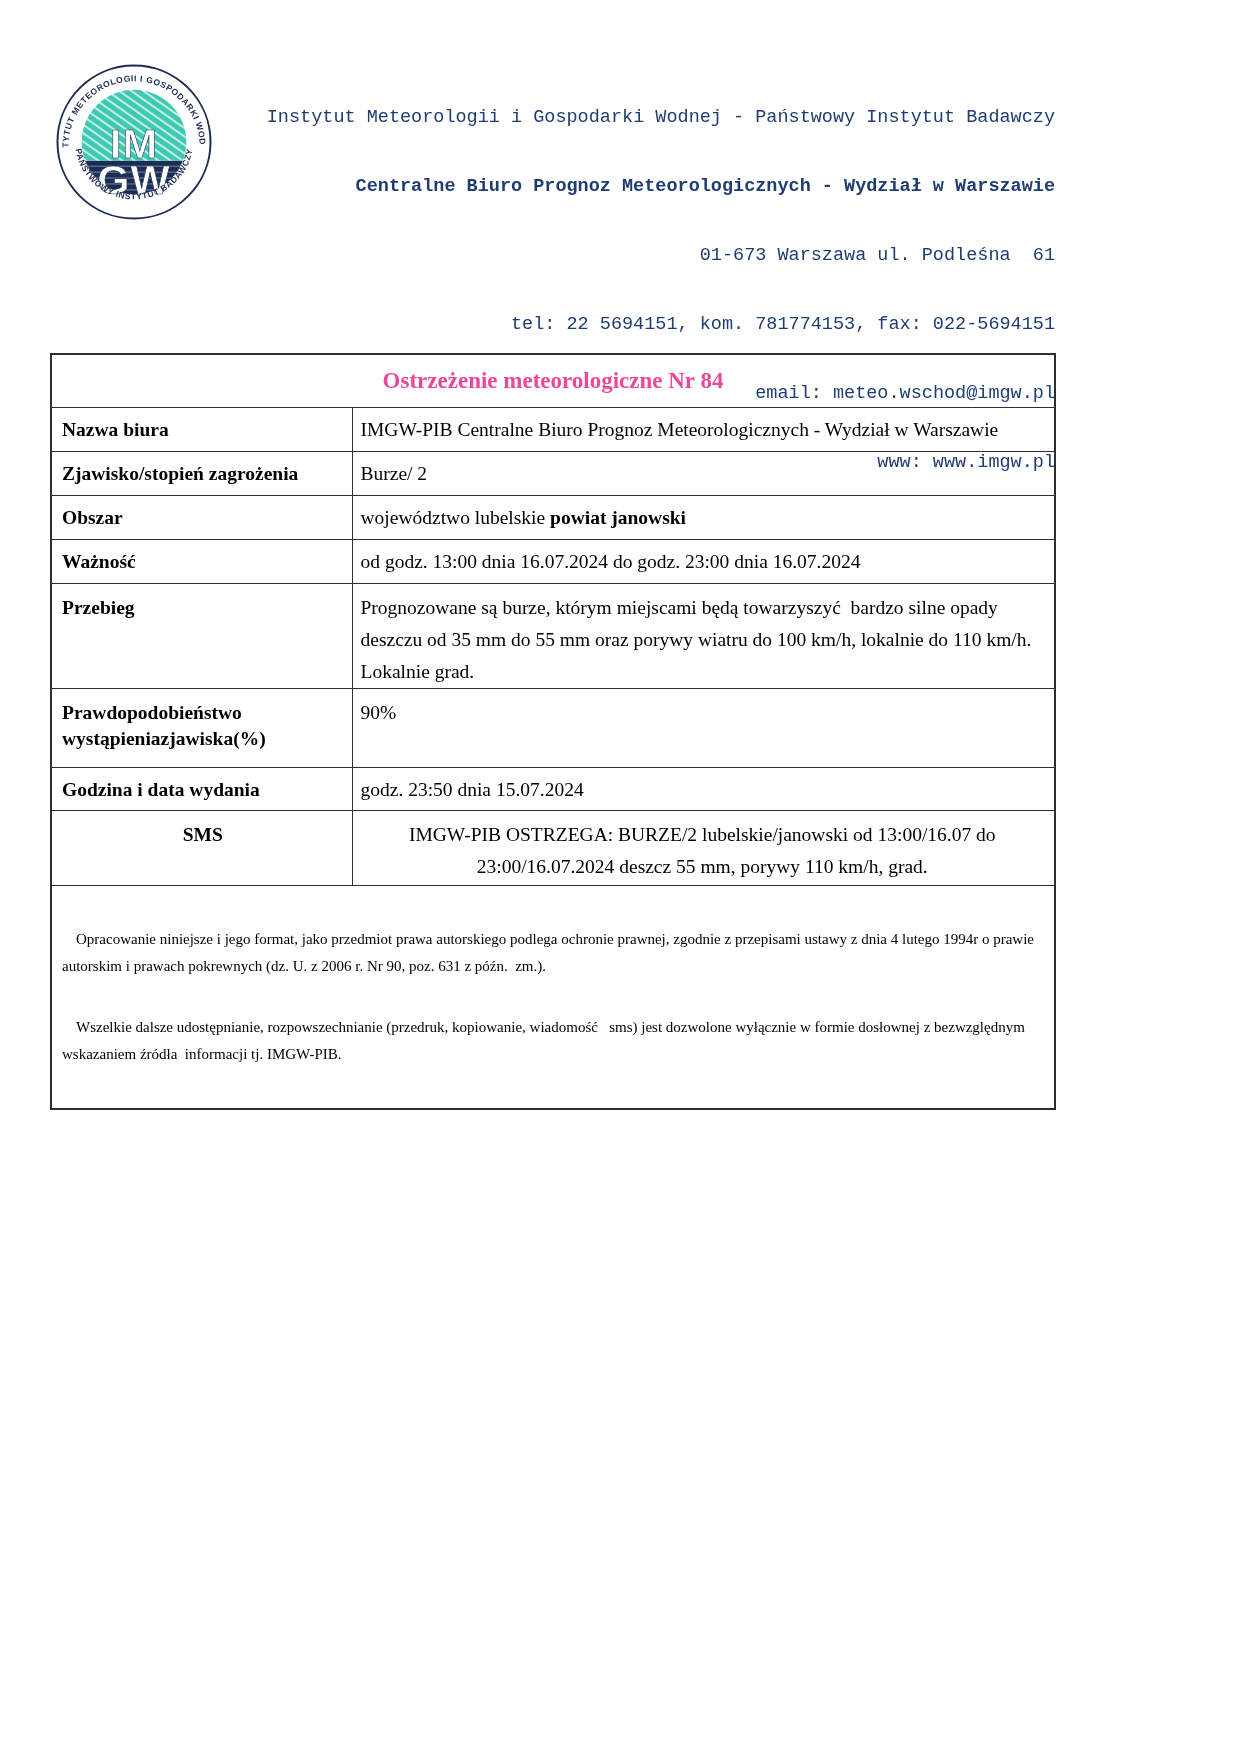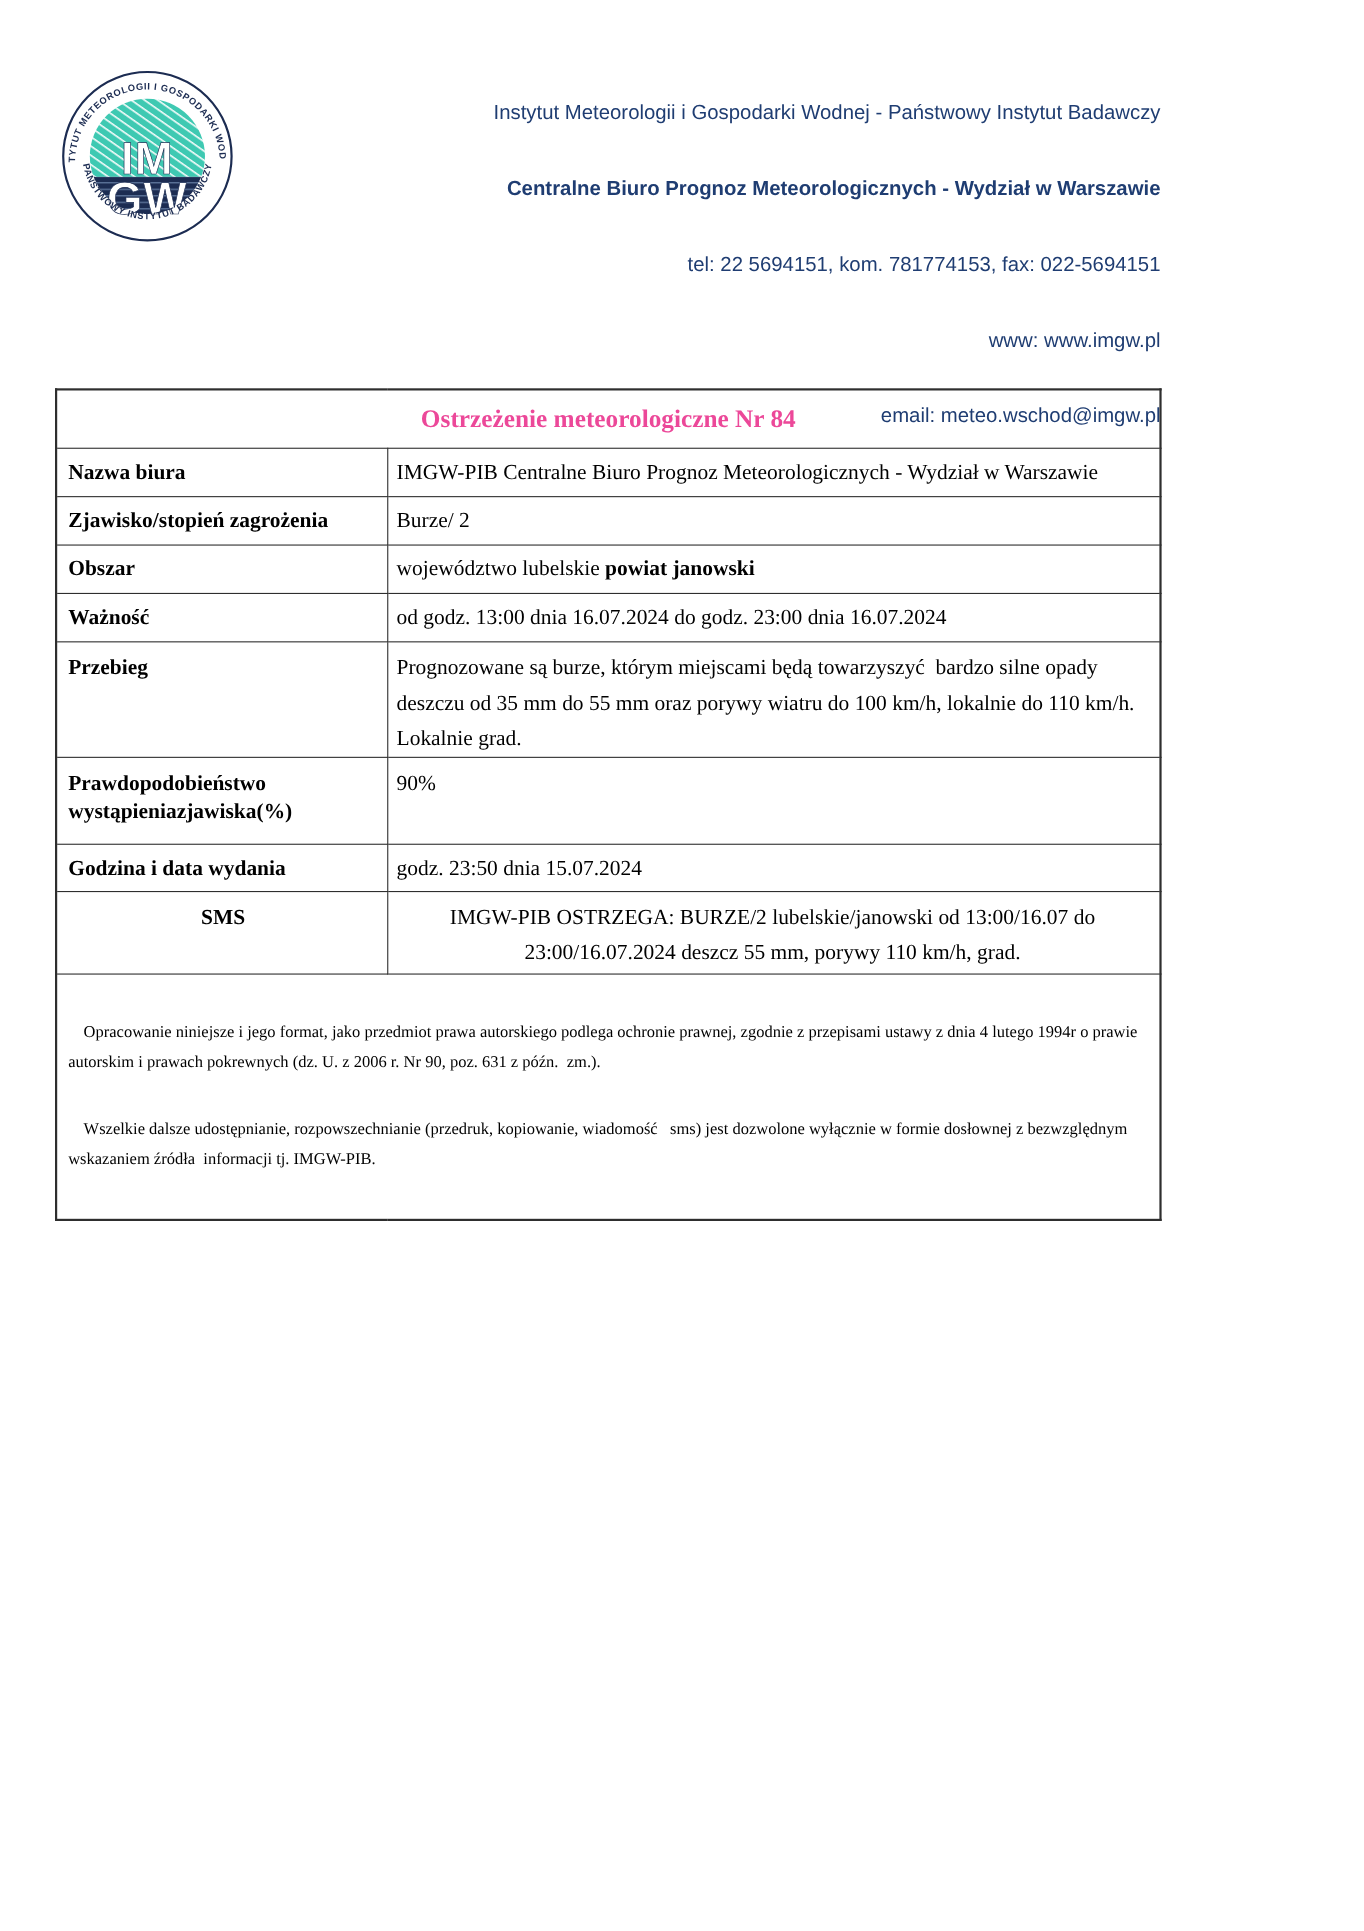--- a/index.html
+++ b/index.html
@@ -18,24 +18,24 @@
     position: absolute;
     left: 55px;
     top: 64px;
     width: 158px;
     height: 158px;
   }
   .logo-svg { width: 100%; height: 100%; display: block; }
 
   .header-text {
     position: absolute;
-    top: 44px;
+    top: 60px;
     right: 185px;
     text-align: right;
-    font-family: Liberation Sans, sans-serif;
+    font-family: Liberation Mono, monospace;
     font-size: 18.5px;
     line-height: 23px;
     color: #1F3D72;
     white-space: pre;
   }
   .header-text .bold { font-weight: bold; text-align: right; }
 
   
   table.doc-table {
     position: absolute;
@@ -123,23 +123,24 @@
       </text>
       <text font-family="Liberation Sans, sans-serif" font-weight="bold" font-size="8.6" fill="#1C2C52" letter-spacing="0.6">
         <textPath href="#lgArcBot" startOffset="50%" text-anchor="middle">• PAŃSTWOWY INSTYTUT BADAWCZY •</textPath>
       </text>
     </svg>
   </div>
 
   <div class="header-text">
     <div>Instytut Meteorologii i Gospodarki Wodnej - Państwowy Instytut Badawczy</div>
     <div class="bold">Centralne Biuro Prognoz Meteorologicznych - Wydział w Warszawie</div>
+    <div>01-673 Warszawa ul. Podleśna  61</div>
     <div>tel: 22 5694151, kom. 781774153, fax: 022-5694151</div>
+    <div>email: meteo.wschod@imgw.pl</div>
     <div>www: www.imgw.pl</div>
-    <div>email: meteo.wschod@imgw.pl</div>
   </div>
 
   <table class="doc-table">
     <colgroup>
         <col style="width:301px">
         <col>
       </colgroup>
     <tbody>
       <tr>
         <td class="title-cell" colspan="2">Ostrzeżenie meteorologiczne Nr 84</td>

